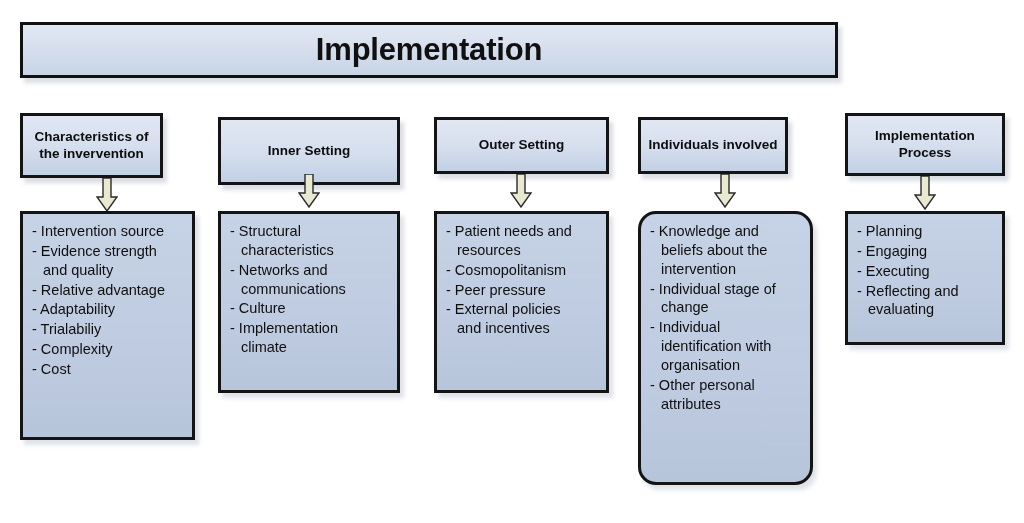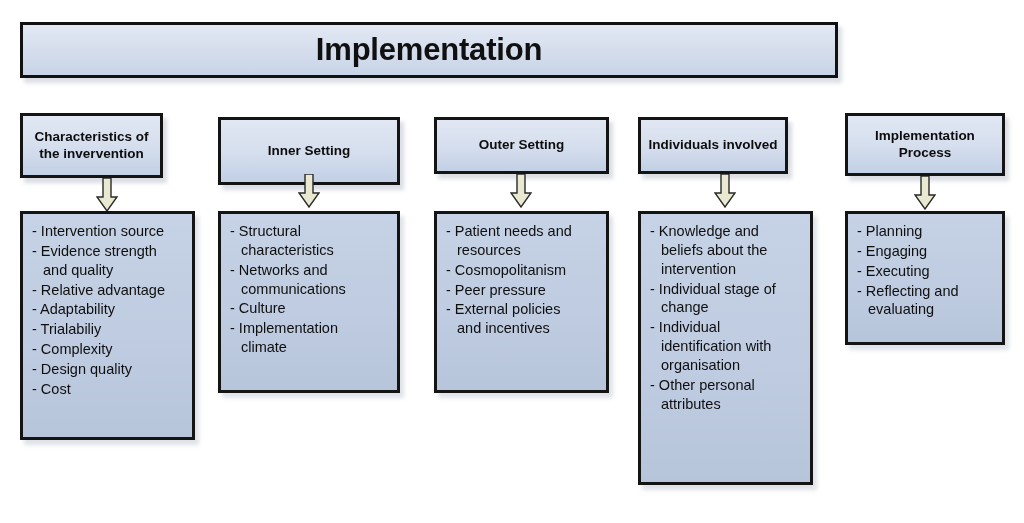--- a/index.html
+++ b/index.html
@@ -122,21 +122,20 @@
     </span>
     <div class="body-box" style="left:20px; top:211px; width:175px; height:229px;">
       <ul>
         <li>- Intervention source</li>
         <li>- Evidence strength
    and quality</li>
         <li>- Relative advantage</li>
         <li>- Adaptability</li>
         <li>- Trialabiliy</li>
         <li>- Complexity</li>
-        <li>- Design quality</li>
         <li>- Cost</li>
       </ul>
     </div>
   </div>
 
   <div class="column">
     <div class="head-box" style="left:218px; top:117px; width:182px; height:68px;">
       <span class="head-text">Inner Setting</span>
     </div>
     <span class="arrow" style="left:298px; top:174px;">
@@ -180,21 +179,21 @@
 
   <div class="column">
     <div class="head-box" style="left:638px; top:117px; width:150px; height:57px;">
       <span class="head-text">Individuals involved</span>
     </div>
     <span class="arrow" style="left:714px; top:174px;">
       <svg width="22" height="34" viewBox="0 0 22 34">
         <polygon points="7,0 15,0 15,19 21,19 11,33 1,19 7,19" fill="#e9e9d2" stroke="#2a2a2a" stroke-width="1.4"></polygon>
       </svg>
     </span>
-    <div class="body-box" style="left:638px; top:211px; width:175px; height:274px;">
+    <div class="body-box" style="left:638px; top:211px; width:175px; height:274px;border-radius:18px;">
       <ul>
         <li>- Knowledge and
    beliefs about the
    intervention</li>
         <li>- Individual stage of
    change</li>
         <li>- Individual
    identification with
    organisation</li>
         <li>- Other personal

